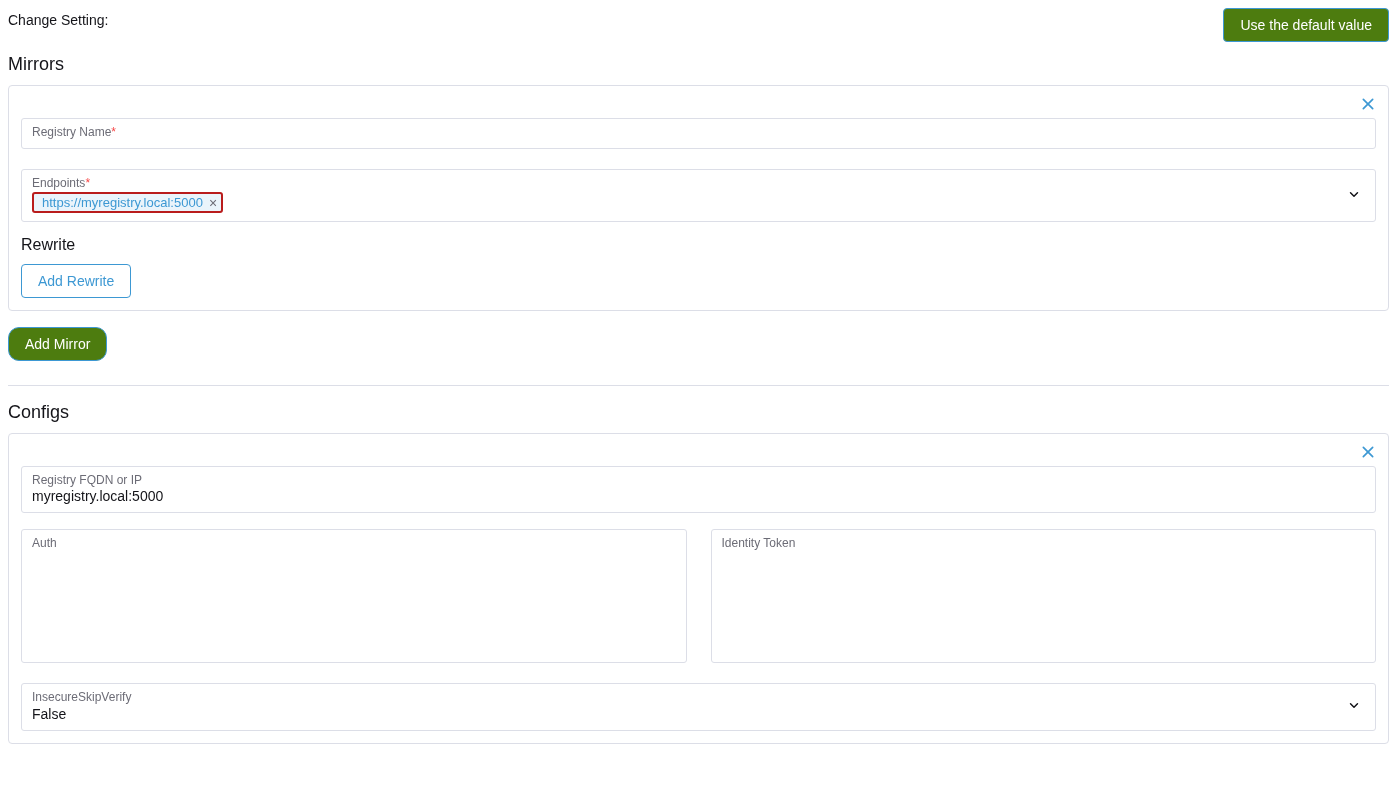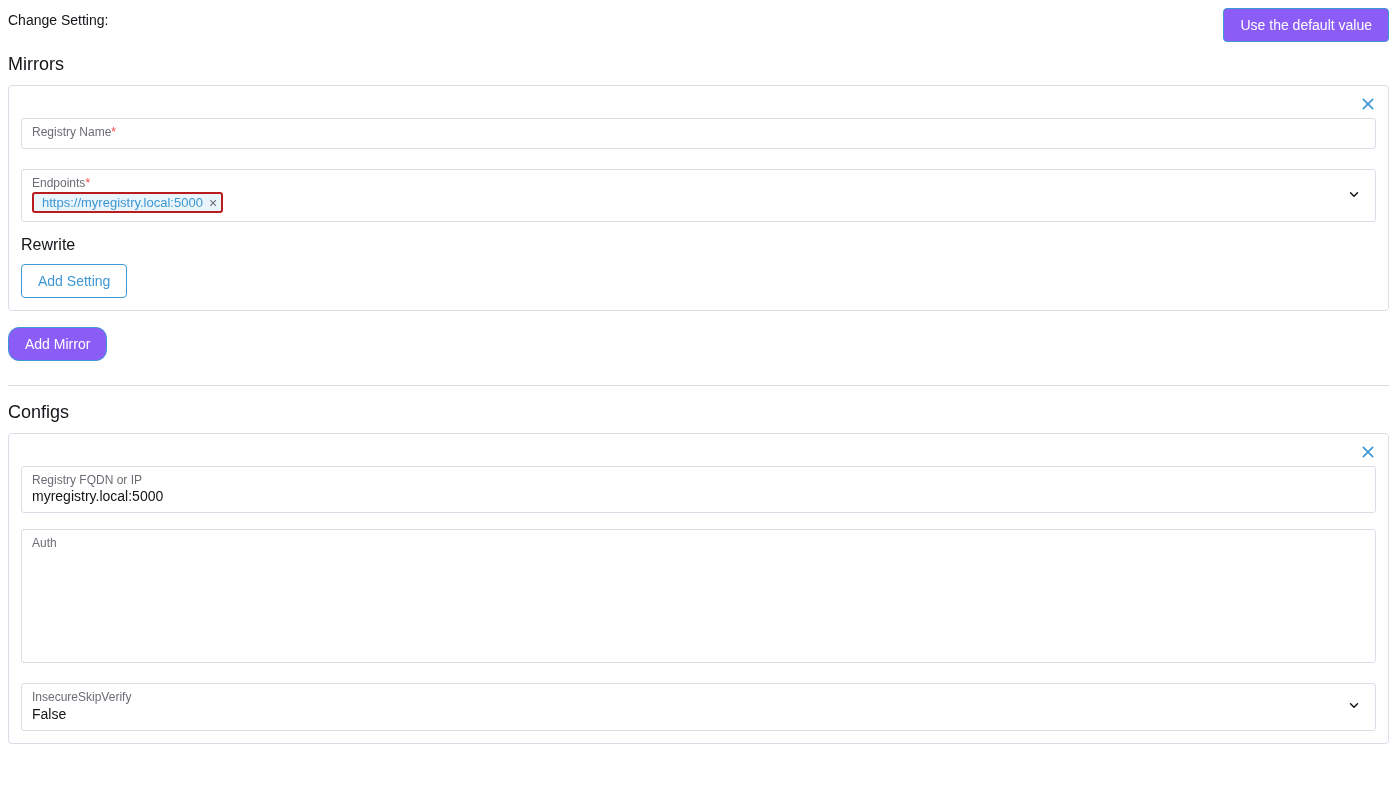--- a/index.html
+++ b/index.html
@@ -27,21 +27,21 @@
     }
     .btn {
       border: 1px solid transparent;
       border-radius: 4px;
       padding: 8px 16px;
       font-size: 14px;
       cursor: pointer;
       font-family: inherit;
     }
     .btn-primary {
-      background: #8b5cf6;
+      background: #4d7c0f;
       border-color: #3d98d3;
       color: #fff;
     }
     .btn-outline {
       background: #fff;
       color: #3d98d3;
       border: 1px solid #3d98d3;
     }
     .section-title {
       font-size: 18px;
@@ -217,21 +217,21 @@
       </span>
     </div>
     <span class="chevron">
       <svg viewBox="0 0 24 24" fill="none" stroke-width="2.5" stroke-linecap="round" stroke-linejoin="round">
         <polyline points="6 9 12 15 18 9"></polyline>
       </svg>
     </span>
   </div>
 
   <div class="subsection-title">Rewrite</div>
-  <button class="btn btn-outline">Add Setting</button>
+  <button class="btn btn-outline">Add Rewrite</button>
 </div>
 
 <button class="btn btn-primary add-mirror-btn">Add Mirror</button>
 
 <hr class="divider">
 
 
 <div class="section-title">Configs</div>
 
 <div class="card">
@@ -244,20 +244,24 @@
 
   <div class="field-group first-in-card">
     <label class="field-label">Registry FQDN or IP</label>
     <input class="field-input" type="text" value="myregistry.local:5000" style="">
   </div>
 
 
   <div class="two-col">
     <div class="field-group">
       <label class="field-label">Auth</label>
+      <textarea class="field-textarea" style=""></textarea>
+    </div>
+    <div class="field-group">
+      <label class="field-label">Identity Token</label>
       <textarea class="field-textarea" style=""></textarea>
     </div>
   </div>
 
   <div class="field-group" style="padding-right:36px;">
     <label class="field-label">InsecureSkipVerify</label>
     <div class="select-value">False</div>
     <span class="chevron">
       <svg viewBox="0 0 24 24" fill="none" stroke-width="2.5" stroke-linecap="round" stroke-linejoin="round">
         <polyline points="6 9 12 15 18 9"></polyline>

